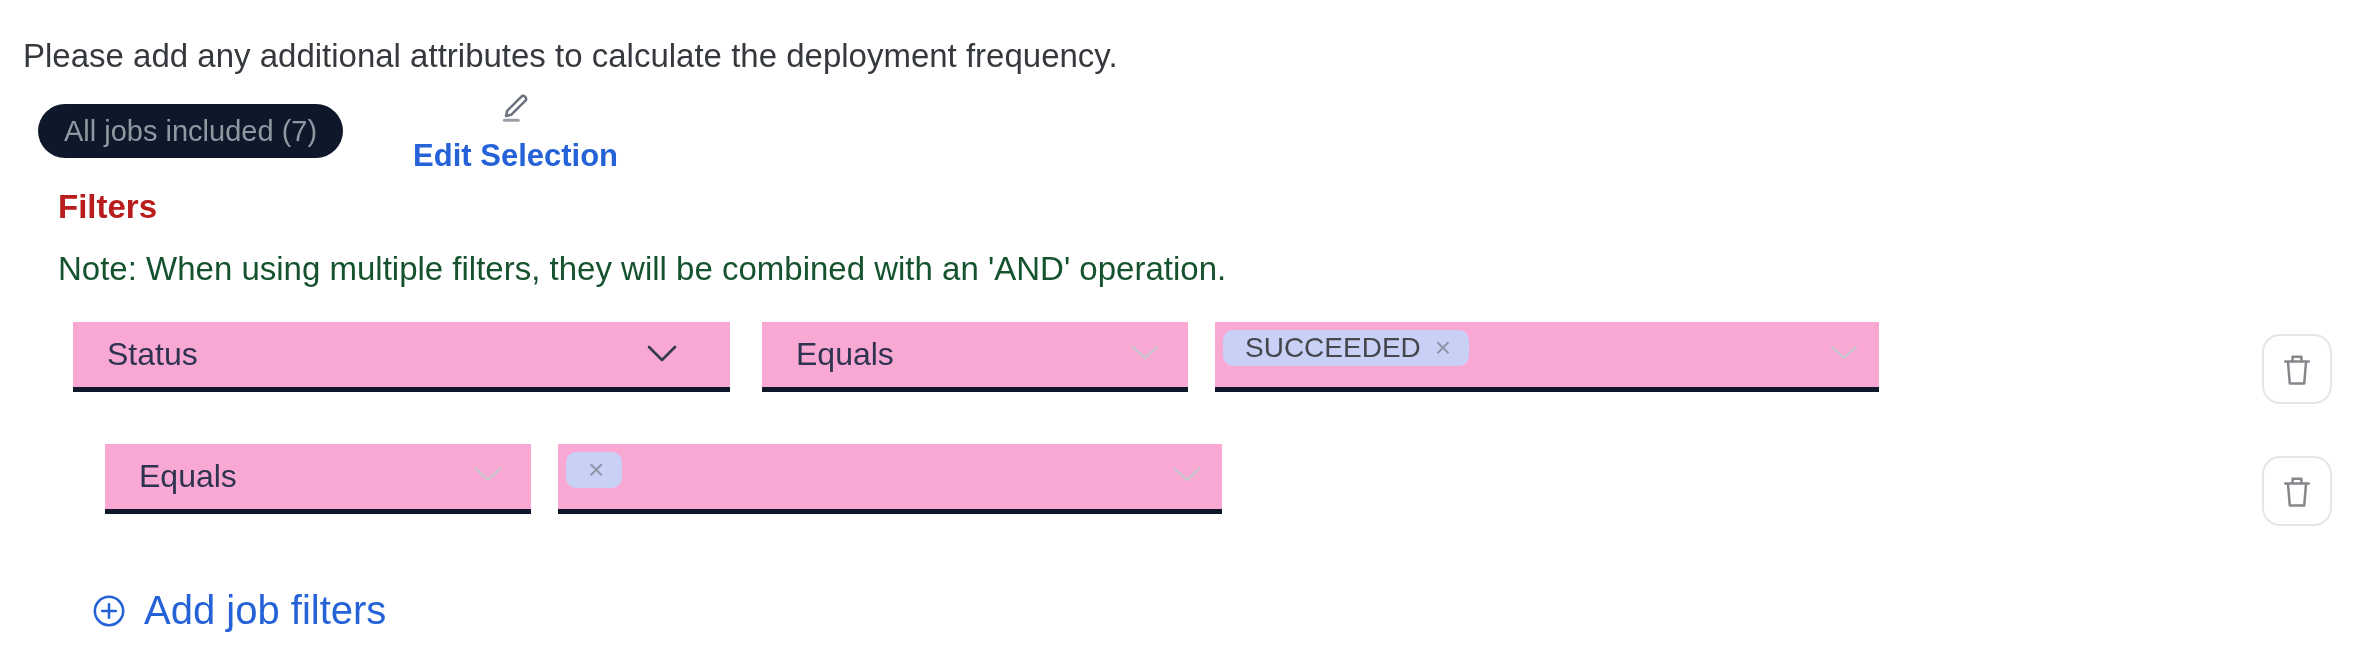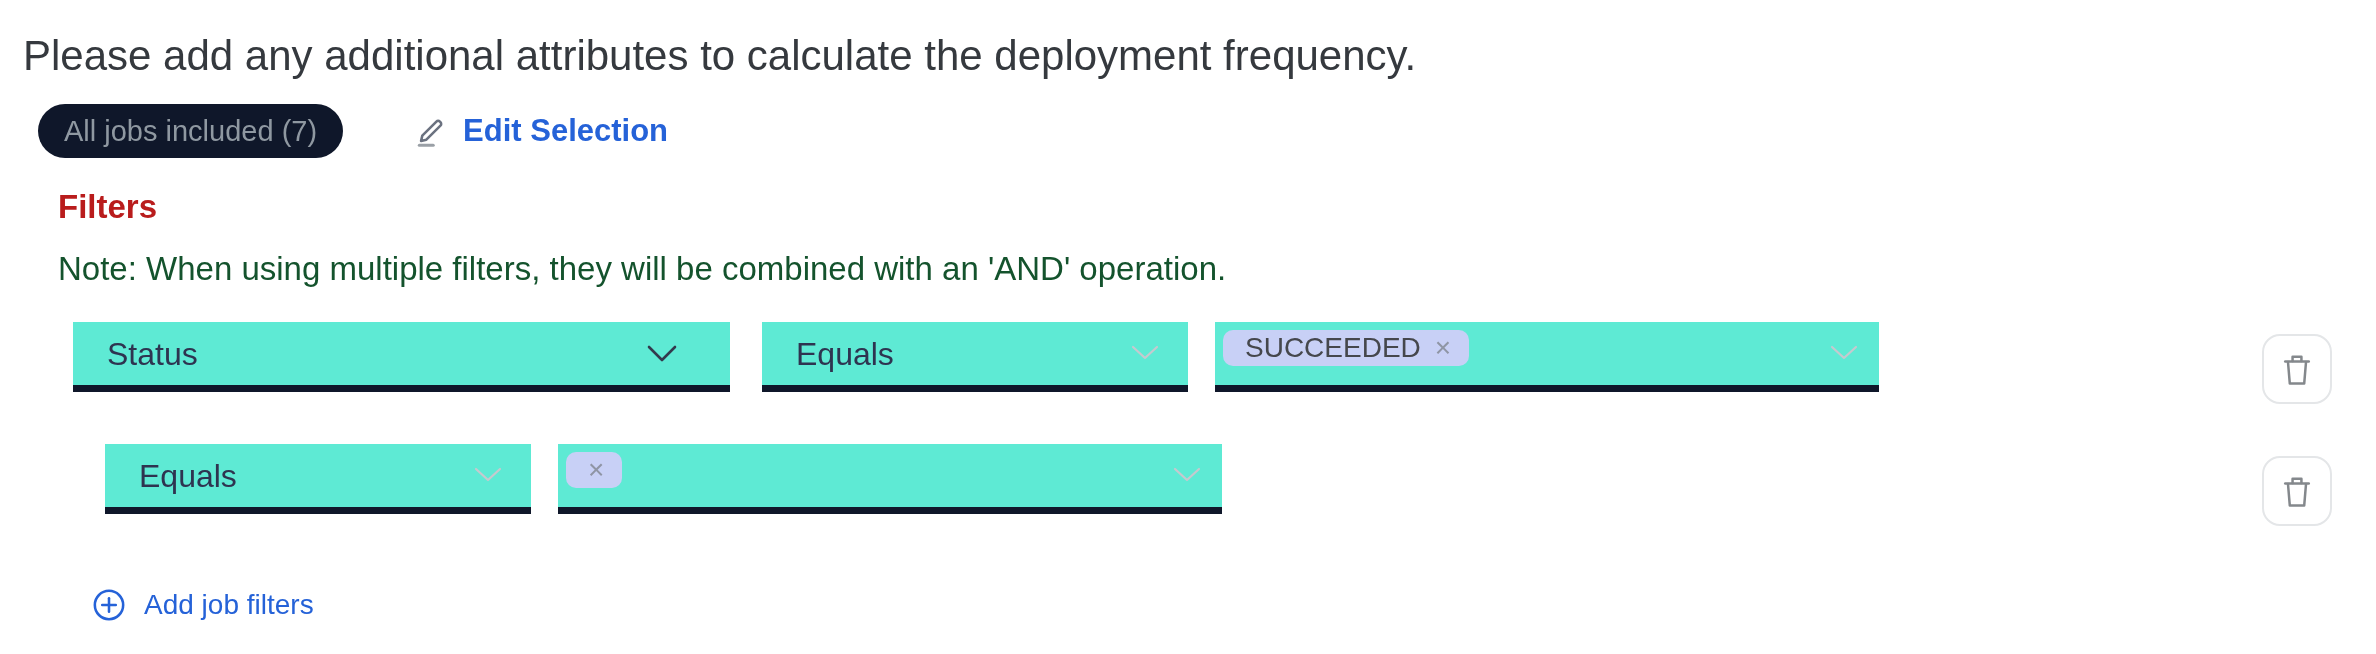--- a/index.html
+++ b/index.html
@@ -6,21 +6,21 @@
   html,body { background:#ffffff; }
   body {
     width:2376px; height:654px;
     font-family:"Liberation Sans", sans-serif;
     color:#35393e;
     overflow:hidden;
     position:relative;
   }
   .intro {
     margin:34px 0 0 23px;
-    font-size:42px; line-height:44px;
+    font-size:33px; line-height:44px;
     color:#35393e;
   }
   .jobs-row {
     margin:26px 0 0 38px;
     display:flex; align-items:center; height:54px;
   }
   .badge {
     background:#0f172a;
     color:#8f98a1;
     font-size:29px;
@@ -29,20 +29,21 @@
     padding:0 26px;
     border-radius:27px;
     white-space:nowrap;
   }
   .edit-btn {
     margin-left:70px;
     display:flex; align-items:center; gap:14px;
     cursor:pointer;
     background:none; border:none;
     font-family:inherit;
+    flex-direction:column;
   }
   .edit-btn .label {
     color:#2562d8;
     font-size:31px; font-weight:700;
     white-space:nowrap;
   }
   .filters-heading {
     margin:30px 0 0 58px;
     font-size:33px; font-weight:700;
     color:#b91c1c;
@@ -53,25 +54,25 @@
     color:#14532d;
   }
   .filter-row {
     margin:34px 44px 0 73px;
     display:flex; align-items:flex-start;
     height:80px;
   }
   .filter-row + .filter-row { margin-top:42px; }
   .select {
     height:70px;
-    border-bottom:7px solid #0f172a;
+    border-bottom:5px solid #0f172a;
     display:flex; align-items:flex-start;
     padding:12px 28px 0 34px;
     cursor:pointer;
-    background:#5eead4;
+    background:#f9a8d4;
     text-align:right;
   }
   .select .sel-label {
     font-size:32px; line-height:40px;
     color:#2e3450;
     white-space:nowrap;
   }
   .select .chev {
     margin-left:auto;
     align-self:flex-start;
@@ -104,21 +105,21 @@
   }
   .add-link {
     margin:64px 0 0 92px;
     display:flex; align-items:center; gap:18px;
     background:none; border:none;
     cursor:pointer;
     font-family:inherit;
   }
   .add-link .label {
     color:#2562d8;
-    font-size:28px; font-weight:500;
+    font-size:40px; font-weight:500;
     white-space:nowrap;
   }
   svg { display:block; }
 </style>
 </head>
 <body>
 
 <div class="intro">Please add any additional attributes to calculate the deployment frequency.</div>
 
 <div class="jobs-row">

